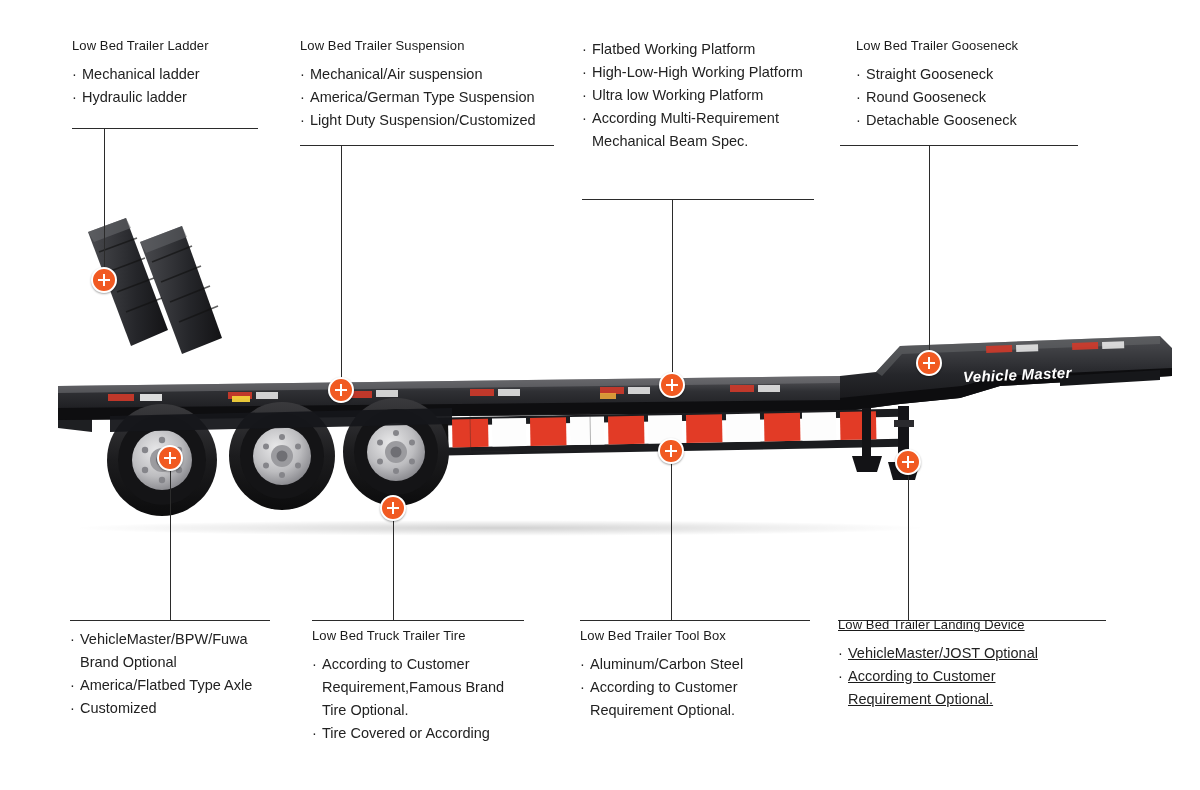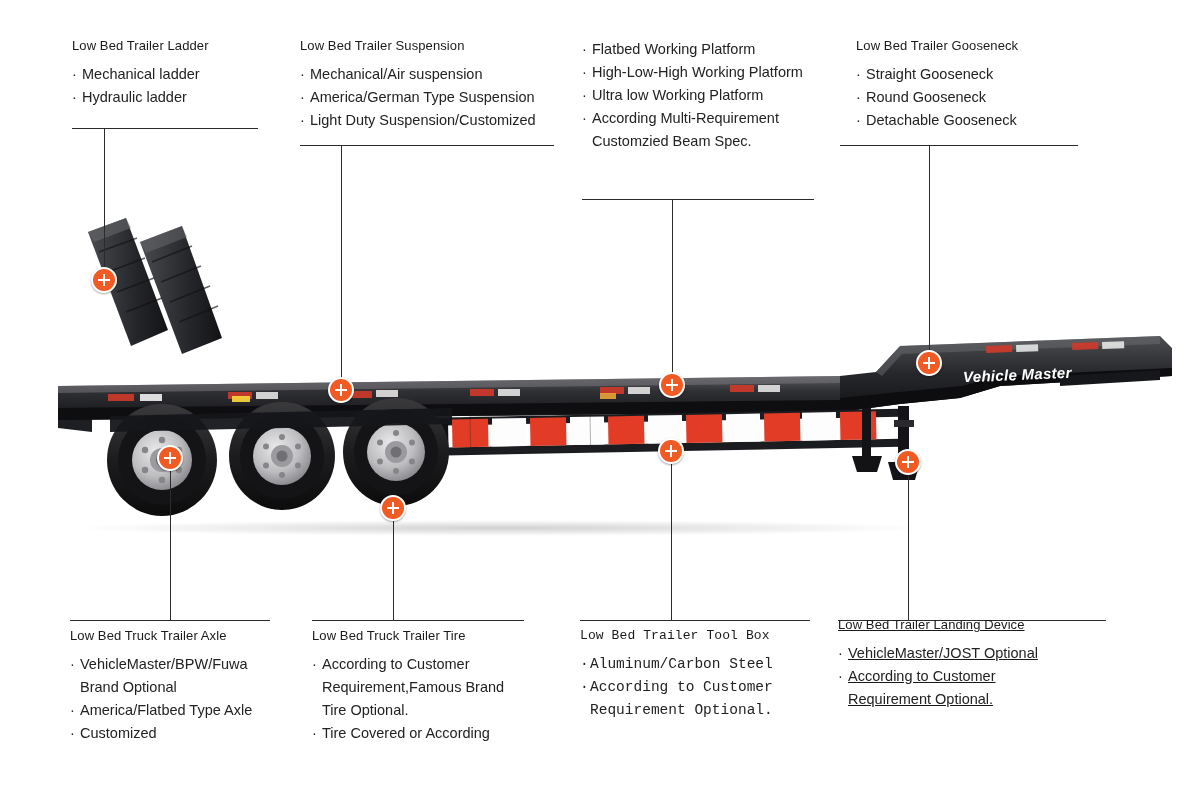--- a/index.html
+++ b/index.html
@@ -340,54 +340,53 @@
       <li><span class="dot">·</span><span>Light Duty Suspension/Customized</span></li>
     </ul>
   </div>
 
   <div class="callout" style="left:582px; top:38px;">
     <ul>
       <li><span class="dot">·</span><span>Flatbed Working Platform</span></li>
       <li><span class="dot">·</span><span>High-Low-High Working Platform</span></li>
       <li><span class="dot">·</span><span>Ultra low Working Platform</span></li>
       <li><span class="dot">·</span><span>According Multi-Requirement</span></li>
-      <li class="cont"><span>Customzied Beam Spec.</span></li>
+      <li class="cont"><span>Mechanical Beam Spec.</span></li>
     </ul>
   </div>
 
   <div class="callout" style="left:840px; top:38px;margin-left:16px;">
     <h3>Low Bed Trailer Gooseneck</h3>
     <ul>
       <li><span class="dot">·</span><span>Straight Gooseneck</span></li>
       <li><span class="dot">·</span><span>Round Gooseneck</span></li>
       <li><span class="dot">·</span><span>Detachable Gooseneck</span></li>
     </ul>
   </div>
 
   <div class="callout" style="left:70px; top:628px;">
-    <h3>Low Bed Truck Trailer Axle</h3>
     <ul>
       <li><span class="dot">·</span><span>VehicleMaster/BPW/Fuwa</span></li>
       <li class="cont"><span>Brand Optional</span></li>
       <li><span class="dot">·</span><span>America/Flatbed Type Axle</span></li>
       <li><span class="dot">·</span><span>Customized</span></li>
     </ul>
   </div>
 
   <div class="callout" style="left:312px; top:628px;">
     <h3>Low Bed Truck Trailer Tire</h3>
     <ul>
       <li><span class="dot">·</span><span>According to Customer</span></li>
       <li class="cont"><span>Requirement,Famous Brand</span></li>
       <li class="cont"><span>Tire Optional.</span></li>
       <li><span class="dot">·</span><span>Tire Covered or According</span></li>
     </ul>
   </div>
 
-  <div class="callout" style="left:580px; top:628px;font-family:Liberation Mono, monospace;">
+  <div class="callout" style="left:580px; top:628px;">
     <h3>Low Bed Trailer Tool Box</h3>
     <ul>
       <li><span class="dot">·</span><span>Aluminum/Carbon Steel</span></li>
       <li><span class="dot">·</span><span>According to Customer</span></li>
       <li class="cont"><span>Requirement Optional.</span></li>
     </ul>
   </div>
 
   <div class="callout" style="left:838px; top:617px;text-decoration:underline;">
     <h3>Low Bed Trailer Landing Device</h3>

